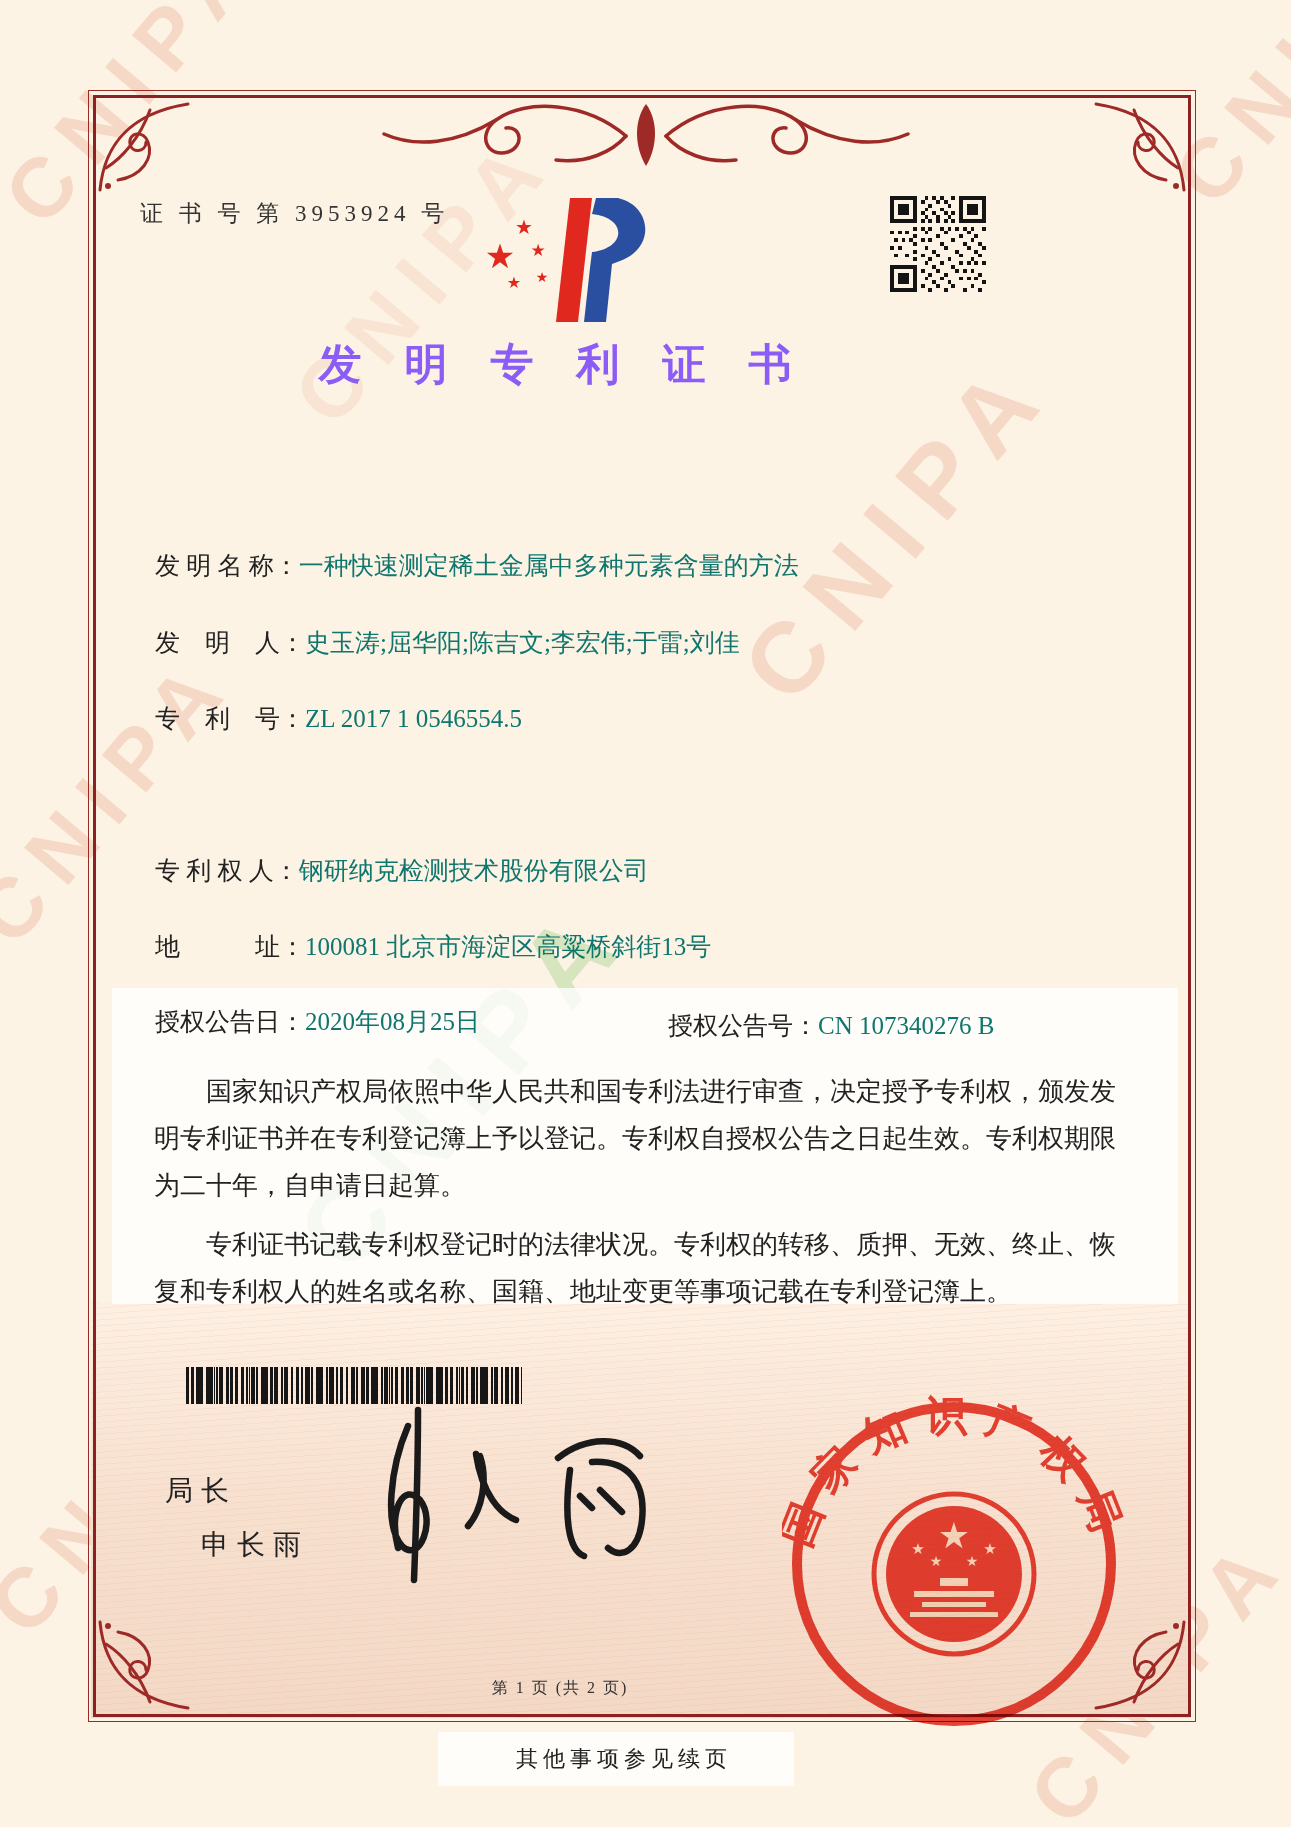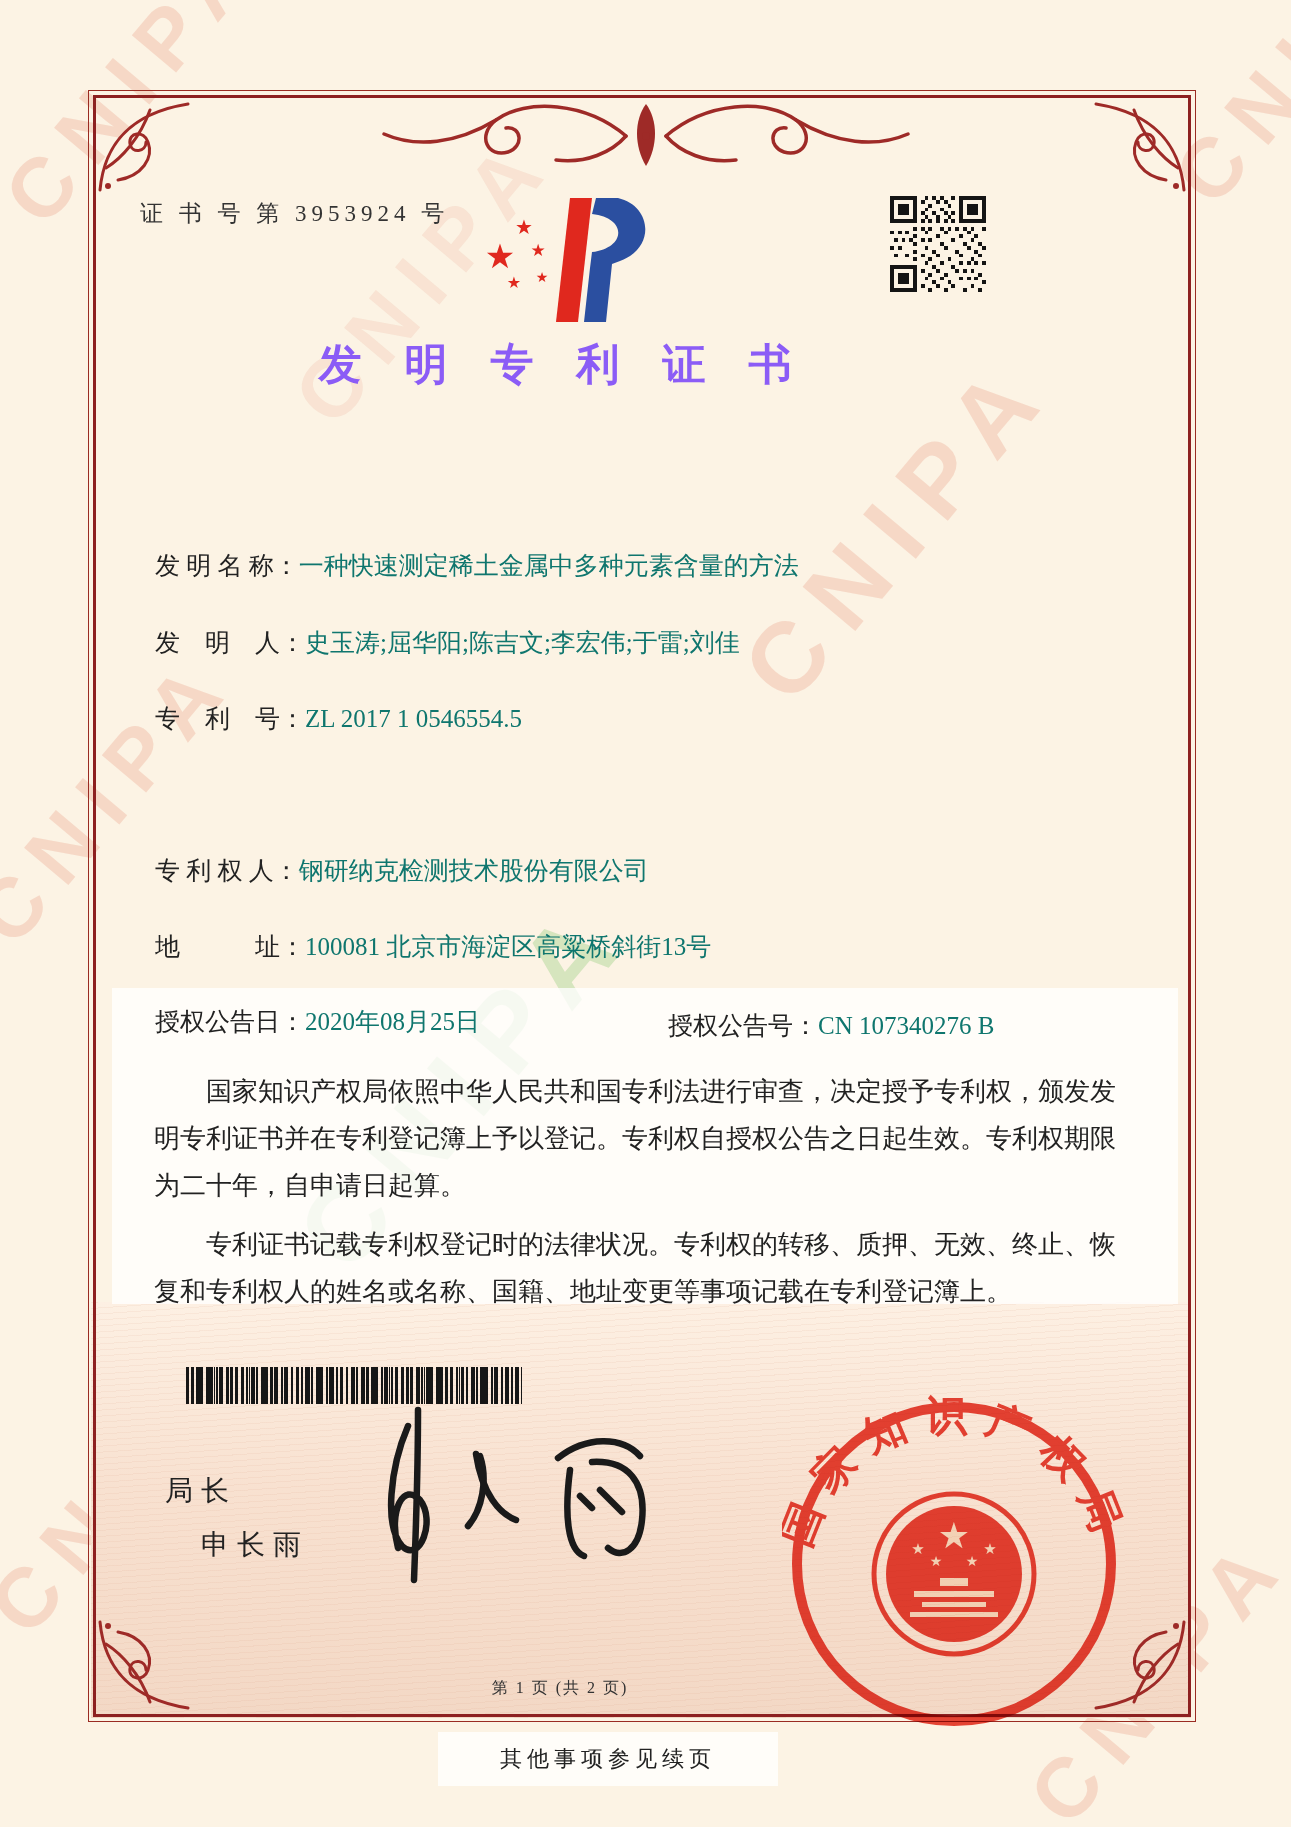--- a/index.html
+++ b/index.html
@@ -55,21 +55,21 @@
   .name{position:absolute;left:165px;top:1526px;font-size:28px;letter-spacing:8px;color:#222;margin-left:36px;}
   .sig{position:absolute;left:330px;top:1398px;}
   
   .seal{position:absolute;left:782px;top:1392px;mix-blend-mode:multiply;opacity:.93;}
   .seal-date{position:absolute;left:795px;top:1596px;width:320px;text-align:center;
     font-size:31px;letter-spacing:2px;color:#101010;z-index:5;}
   
   .page-info{position:absolute;left:350px;top:1678px;width:420px;text-align:center;
     font-size:16px;letter-spacing:2px;color:#333;}
   .cont-note{position:absolute;left:438px;top:1732px;width:340px;height:54px;line-height:54px;
-    background:#fffdf9;text-align:center;font-size:22px;letter-spacing:5px;color:#222;}
+    background:#fffdf9;text-align:center;font-size:22px;letter-spacing:5px;color:#222;padding-left:16px;}
 </style>
 </head>
 <body>
 
 <div class="page">
 
   <div class="wm" style="left:-40px;top:30px">CNIPA</div>
   <div class="wm faint" style="left:250px;top:230px">CNIPA</div>
   <div class="wm" style="left:1130px;top:10px">CNIPA</div>
   <div class="wm" style="left:690px;top:470px;font-size:100px">CNIPA</div>

